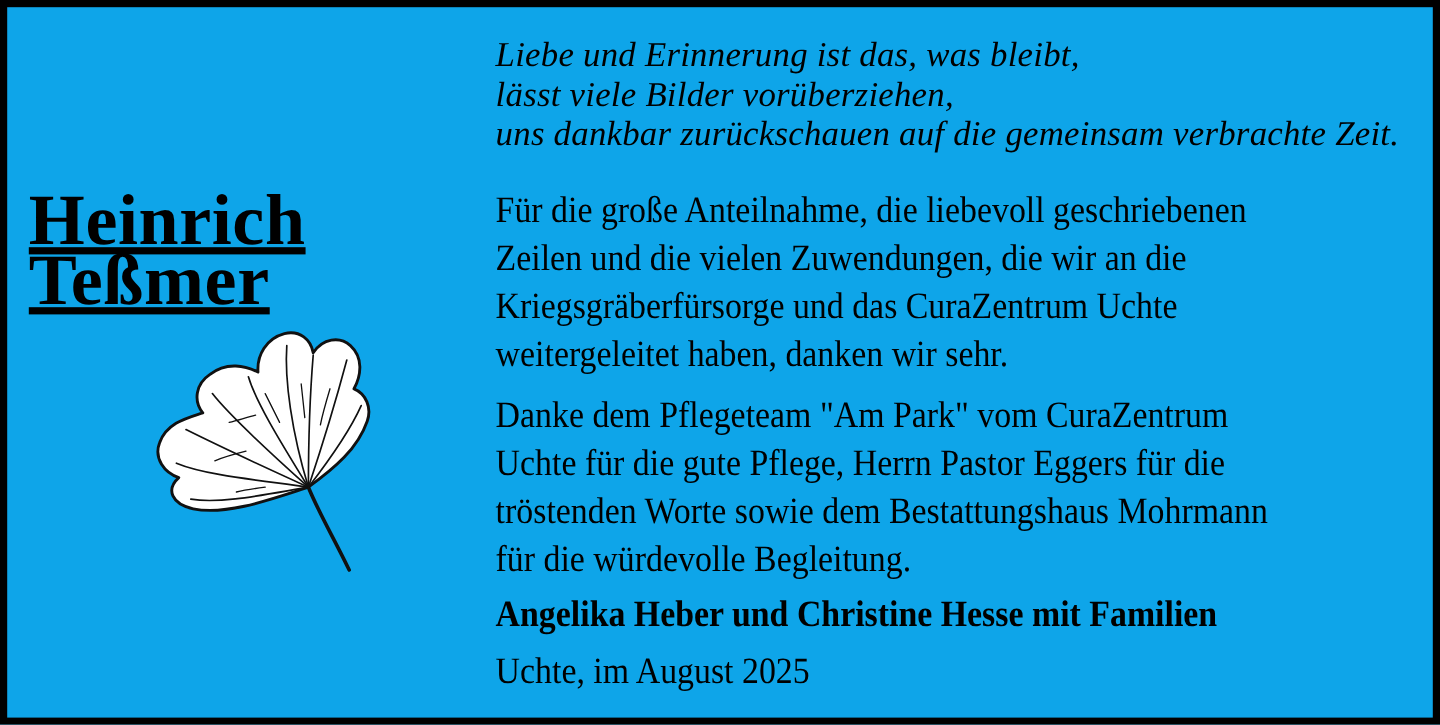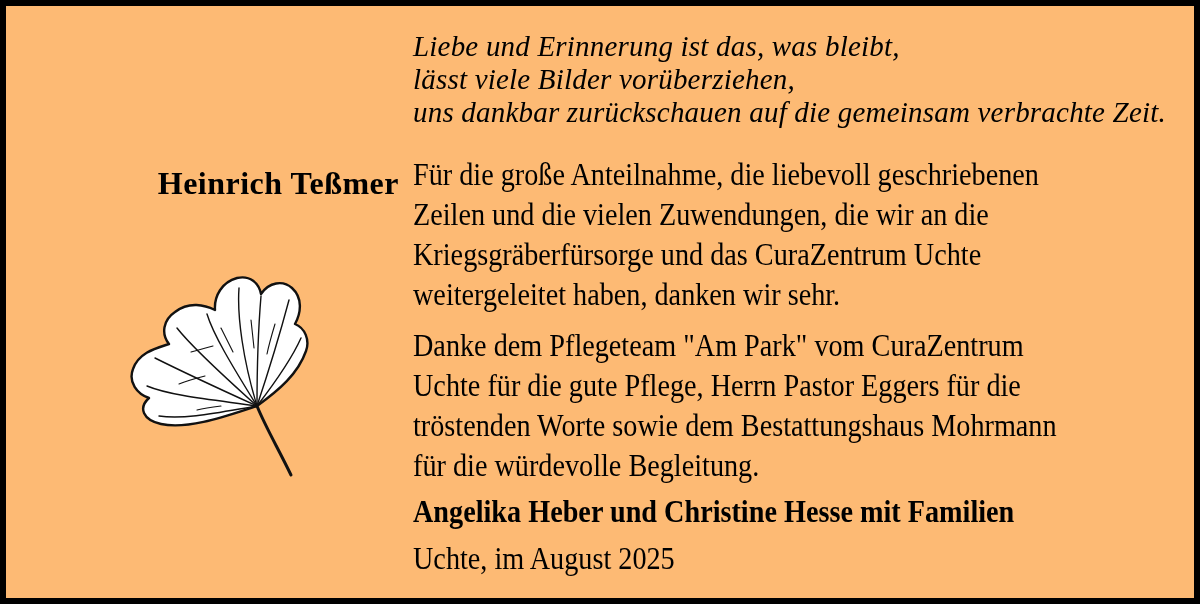--- a/index.html
+++ b/index.html
@@ -5,21 +5,21 @@
   html, body {
     margin: 0;
     padding: 0;
     background: #ffffff;
   }
   .page {
     position: relative;
     width: 1200px;
     height: 604px;
     box-sizing: border-box;
-    background: #fdba74;
+    background: #0ea5e9;
     border: 6px solid #000000;
     overflow: hidden;
     font-family: "Liberation Serif", "DejaVu Serif", serif;
     color: #000000;
   }
   .multiline { white-space: pre-line; }
   .condensed {
     transform: scaleX(0.91);
     transform-origin: 0 0;
   }
@@ -31,25 +31,26 @@
     font-style: italic;
     font-size: 29px;
     line-height: 33px;
     letter-spacing: 0.2px;
   }
   .deceased-name {
     position: absolute;
     left: 18px;
     top: 152px;
     width: 375px;
-    text-align: right;
+    text-align: left;
     font-weight: bold;
-    font-size: 32px;
+    font-size: 60px;
     line-height: 50px;
     letter-spacing: 0.5px;
+    text-decoration: underline;
   }
   .death-date {
     position: absolute;
     left: 18px;
     top: 212px;
     width: 375px;
     text-align: center;
     font-size: 26px;
     line-height: 30px;
   }

